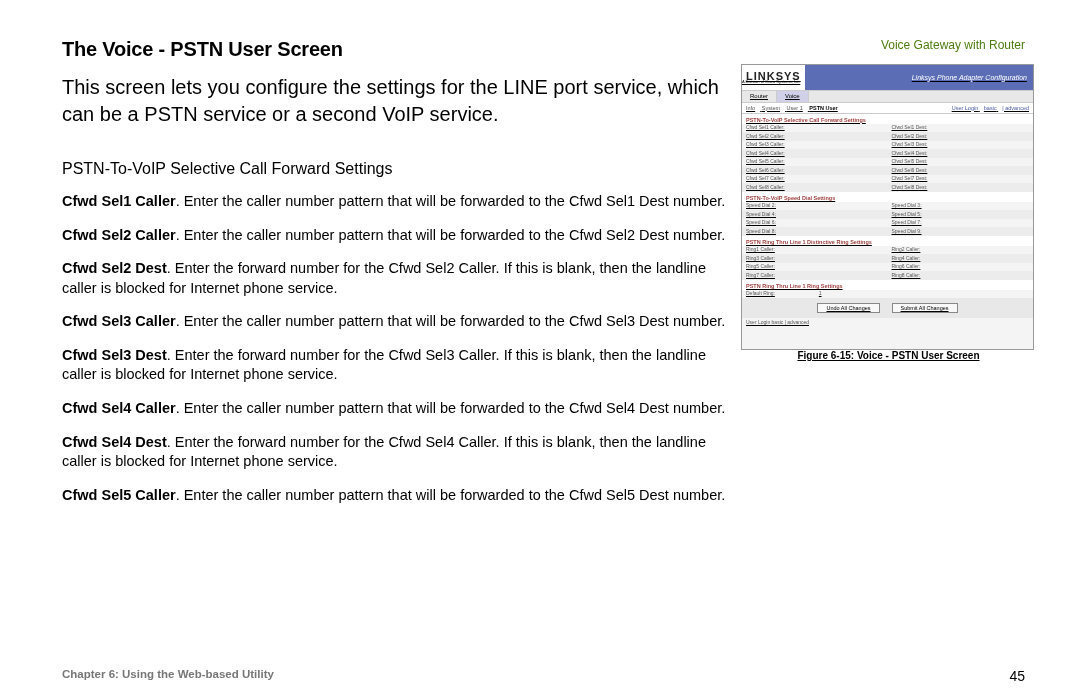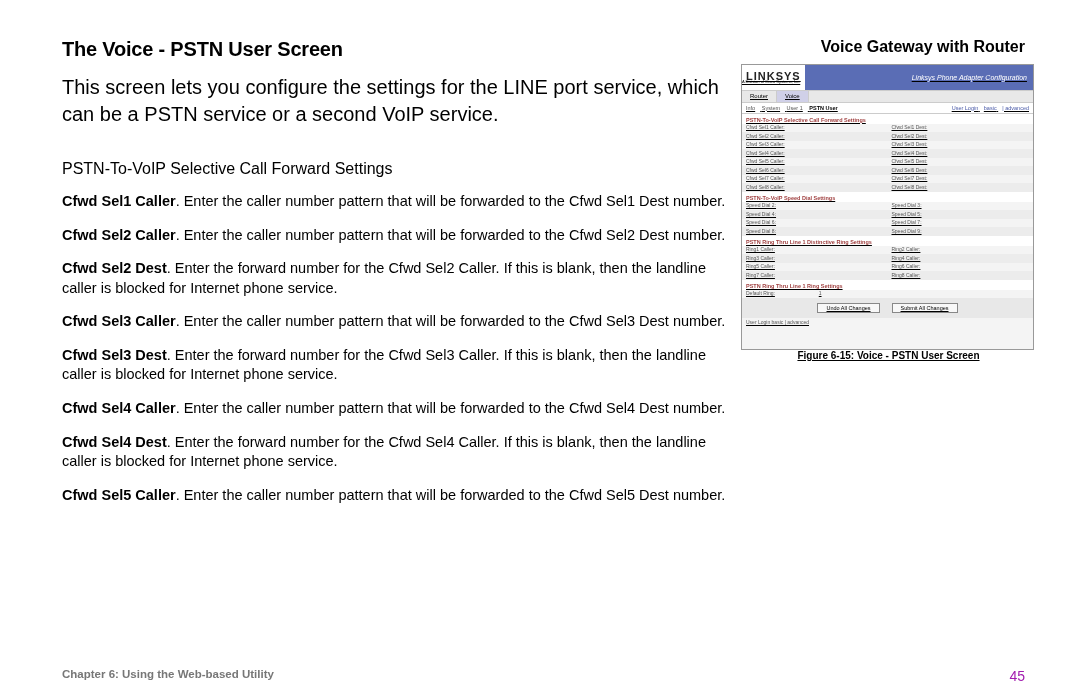--- a/index.html
+++ b/index.html
@@ -14,23 +14,23 @@
   }
   .page {
     padding: 38px 55px 0 62px;
     position: relative;
     height: 100%;
   }
   .header-right {
     position: absolute;
     top: 38px;
     right: 55px;
-    font-size: 16px;
-    color: #000000;
-    font-weight: 700;
+    font-size: 12px;
+    color: #4d7c0f;
+    font-weight: 400;
   }
   h1.title {
     font-size: 20px;
     font-weight: 700;
     margin-bottom: 13px;
     letter-spacing: -0.2px;
   }
   .intro {
     font-size: 20px;
     line-height: 1.35;
@@ -168,21 +168,21 @@
     right: 55px;
     font-size: 11.5px;
     color: #777;
     font-weight: 700;
   }
   .page-footer .pnum {
     position: absolute;
     right: 0;
     top: 0;
     font-weight: 400;
-    color: #a21caf;
+    color: #000000;
     font-size: 14px;
   }
   .page-footer .line2 { display: block; }
 </style>
 </head>
 <body>
 
 <div class="page">
   <div class="header-right">Voice Gateway with Router</div>
 

